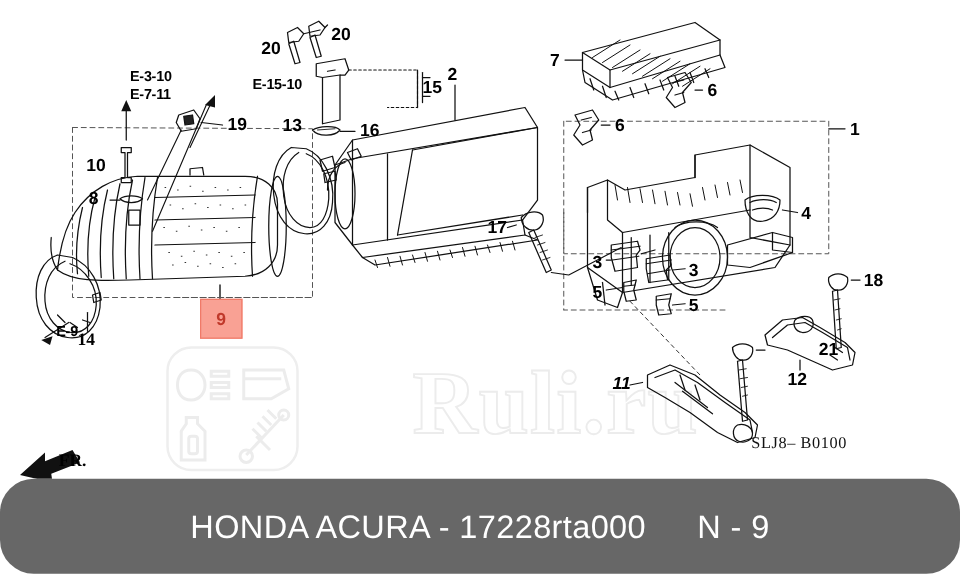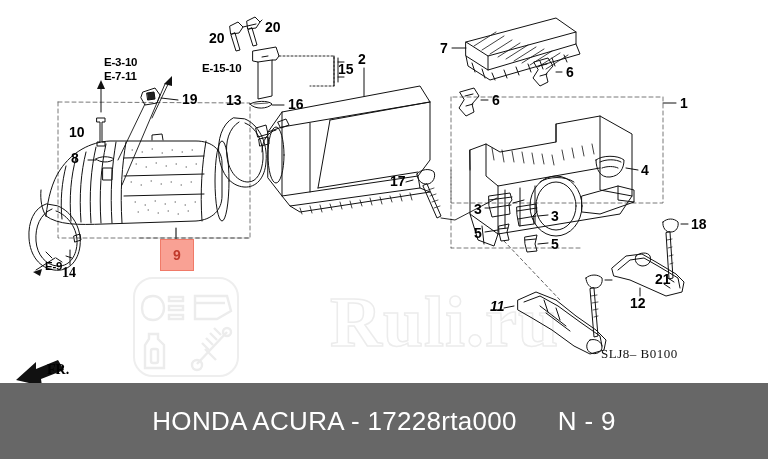--- a/index.html
+++ b/index.html
@@ -35,21 +35,21 @@
   #wmlogo{position:absolute;left:133px;top:277px;width:102px;height:96px;
           border:2px solid #eeeeee;border-radius:20px;}
   #wmlogo svg{position:absolute;left:0;top:0;}
 
   
   #dcode{position:absolute;left:601px;top:346px;font-size:13px;color:#111;
          font-family:"Liberation Serif",serif;letter-spacing:0.5px;}
 
   
   #footer{position:absolute;left:0;top:383px;width:768px;height:76px;background:#676767;
-          display:flex;align-items:center;justify-content:center;}
+          display:flex;align-items:center;justify-content:center;border-radius:27px;}
   #footer .ftxt{color:#ffffff;font-size:26px;font-family:"Liberation Sans",sans-serif;
                 letter-spacing:0.3px;white-space:nowrap;}
   #footer .fgap{display:inline-block;width:26px;}
 </style>
 </head>
 <body>
 
 <div id="root">
 
   <div id="diagram">

